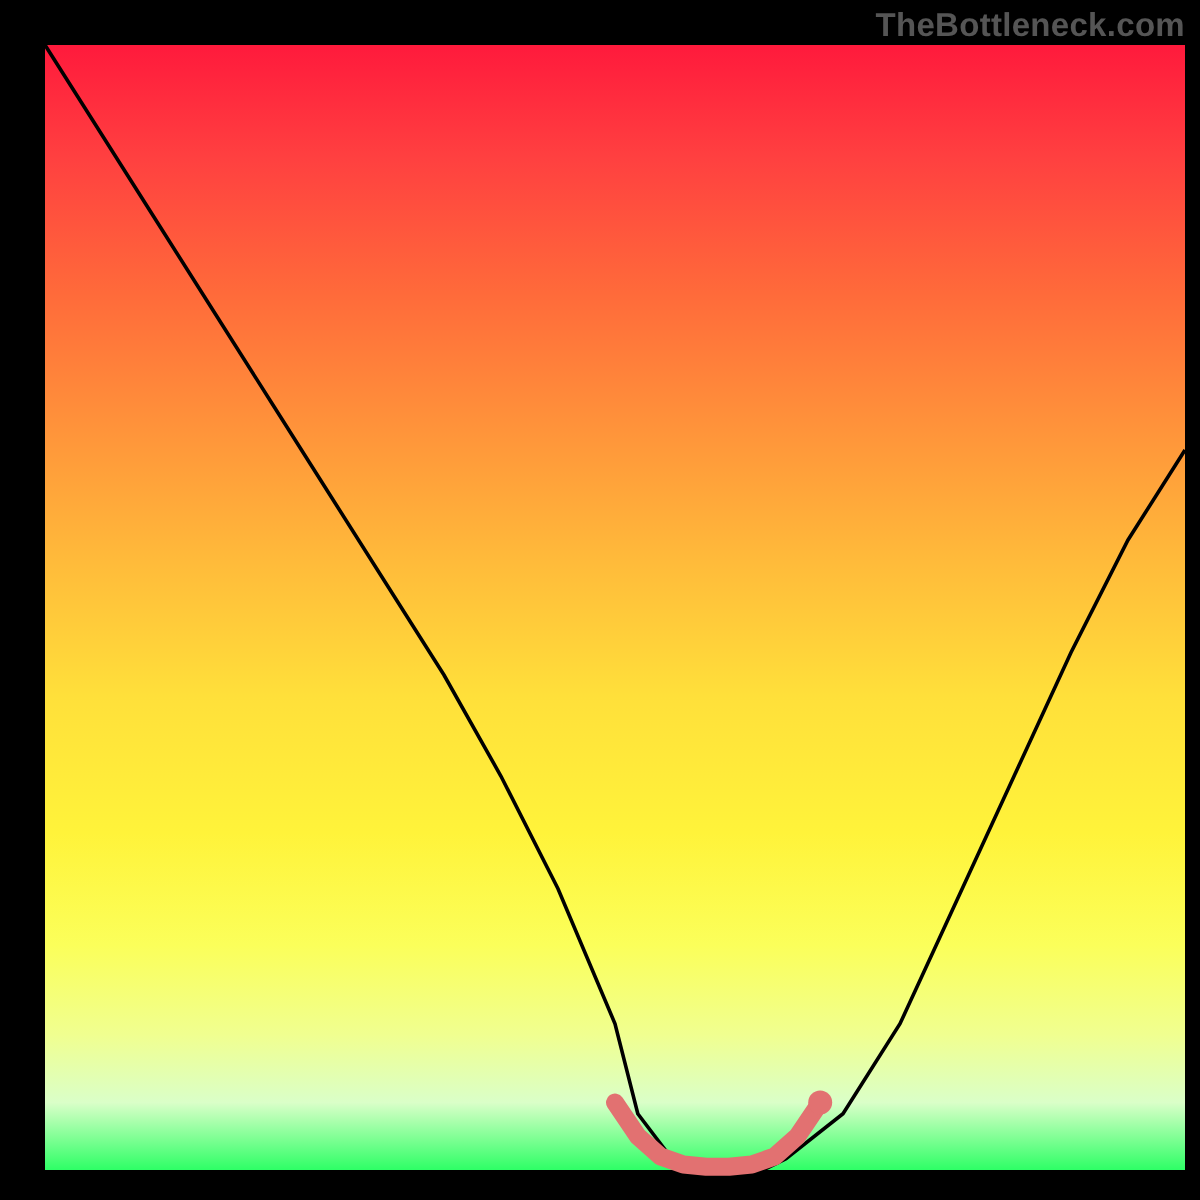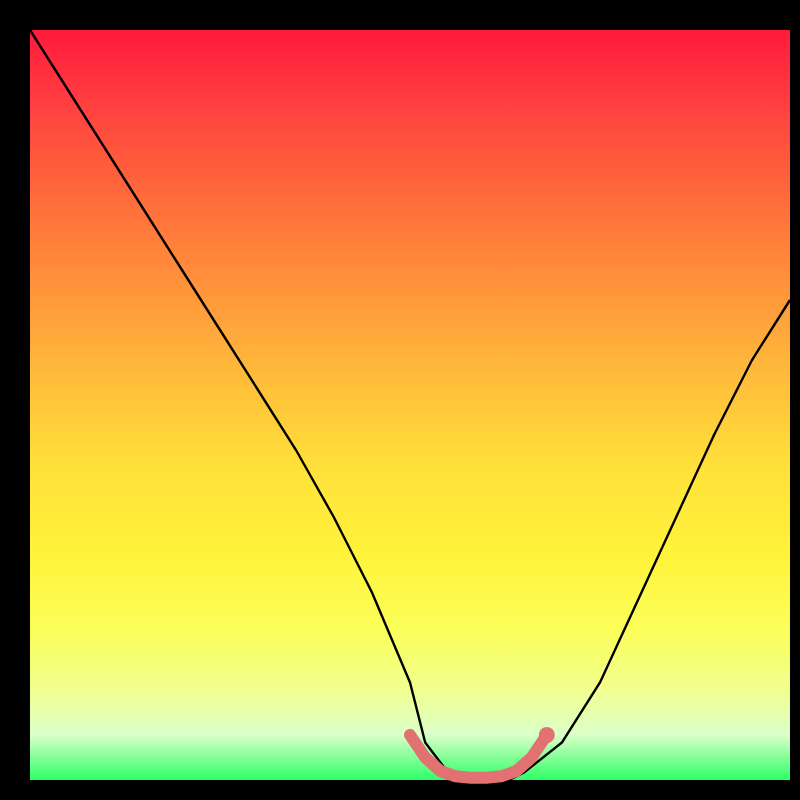--- a/index.html
+++ b/index.html
@@ -51,20 +51,21 @@
     top: 0;
     width: 760px;
     height: 750px;
     overflow: visible;
   }
 </style>
 </head>
 <body>
 
 <div class="frame">
+  <div class="watermark">TheBottleneck.com</div>
   <div class="plot-area">
     <svg class="curve">
       <path id="main-curve" fill="none" stroke="#000000" stroke-width="2.4" d="M0.0 0.0 L38.0 60.0 L76.0 120.0 L114.0 180.0 L152.0 240.0 L190.0 300.0 L228.0 360.0 L266.0 420.0 L304.0 487.5 L342.0 562.5 L380.0 652.5 L395.2 712.5 L418.0 742.5 L440.8 750.0 L456.0 750.0 L478.8 750.0 L494.0 742.5 L532.0 712.5 L570.0 652.5 L608.0 570.0 L646.0 487.5 L684.0 405.0 L722.0 330.0 L760.0 270.0"></path>
       <path id="highlight-curve" fill="none" stroke-width="12" stroke-linecap="round" stroke-linejoin="round" d="M380.0 705.0 L395.2 727.5 L410.4 741.0 L425.6 746.3 L440.8 747.8 L456.0 747.8 L471.2 746.3 L486.4 741.0 L501.6 727.5 L516.8 705.0" stroke="#e27171"></path>
       <circle id="highlight-marker" r="8" cx="516.8" cy="705.0" fill="#e27171"></circle>
     </svg>
   </div>
 </div>
 
 </body></html>

